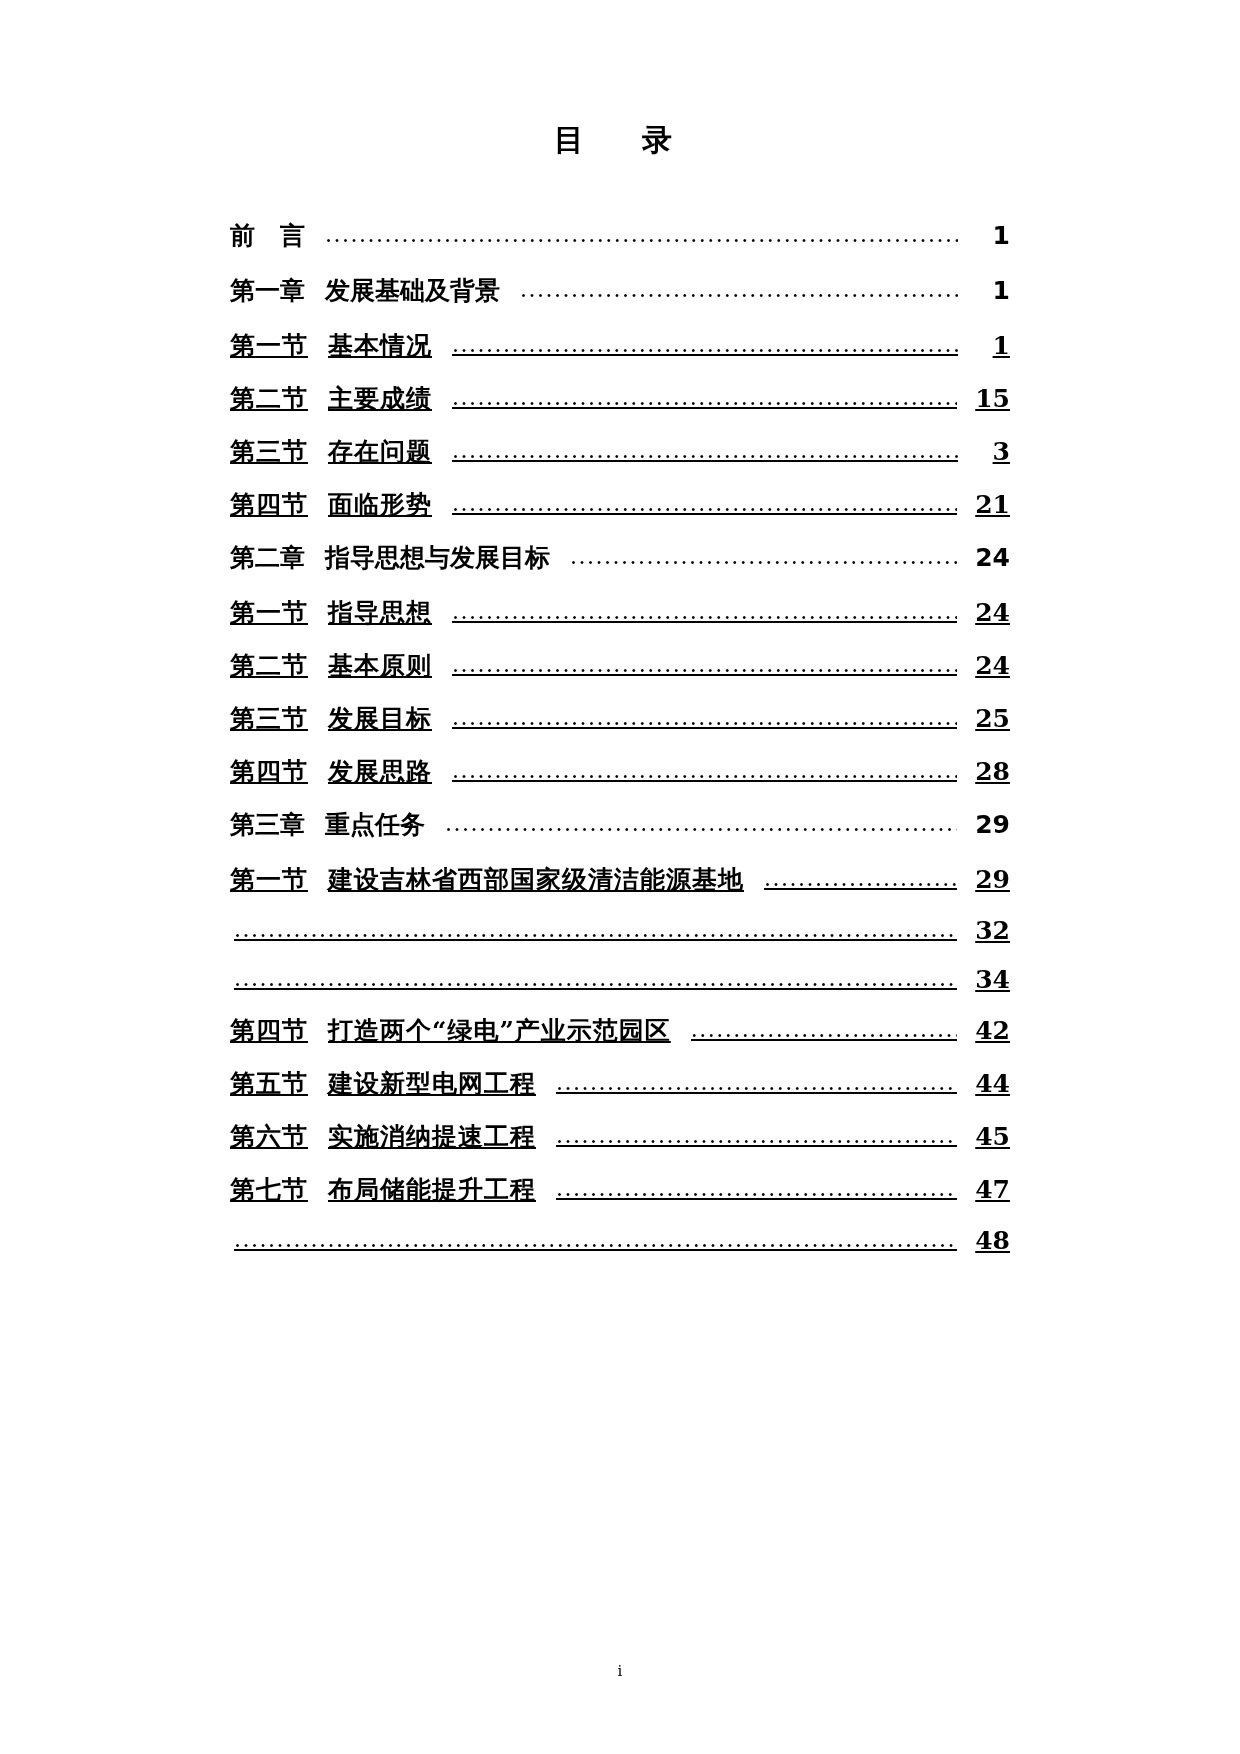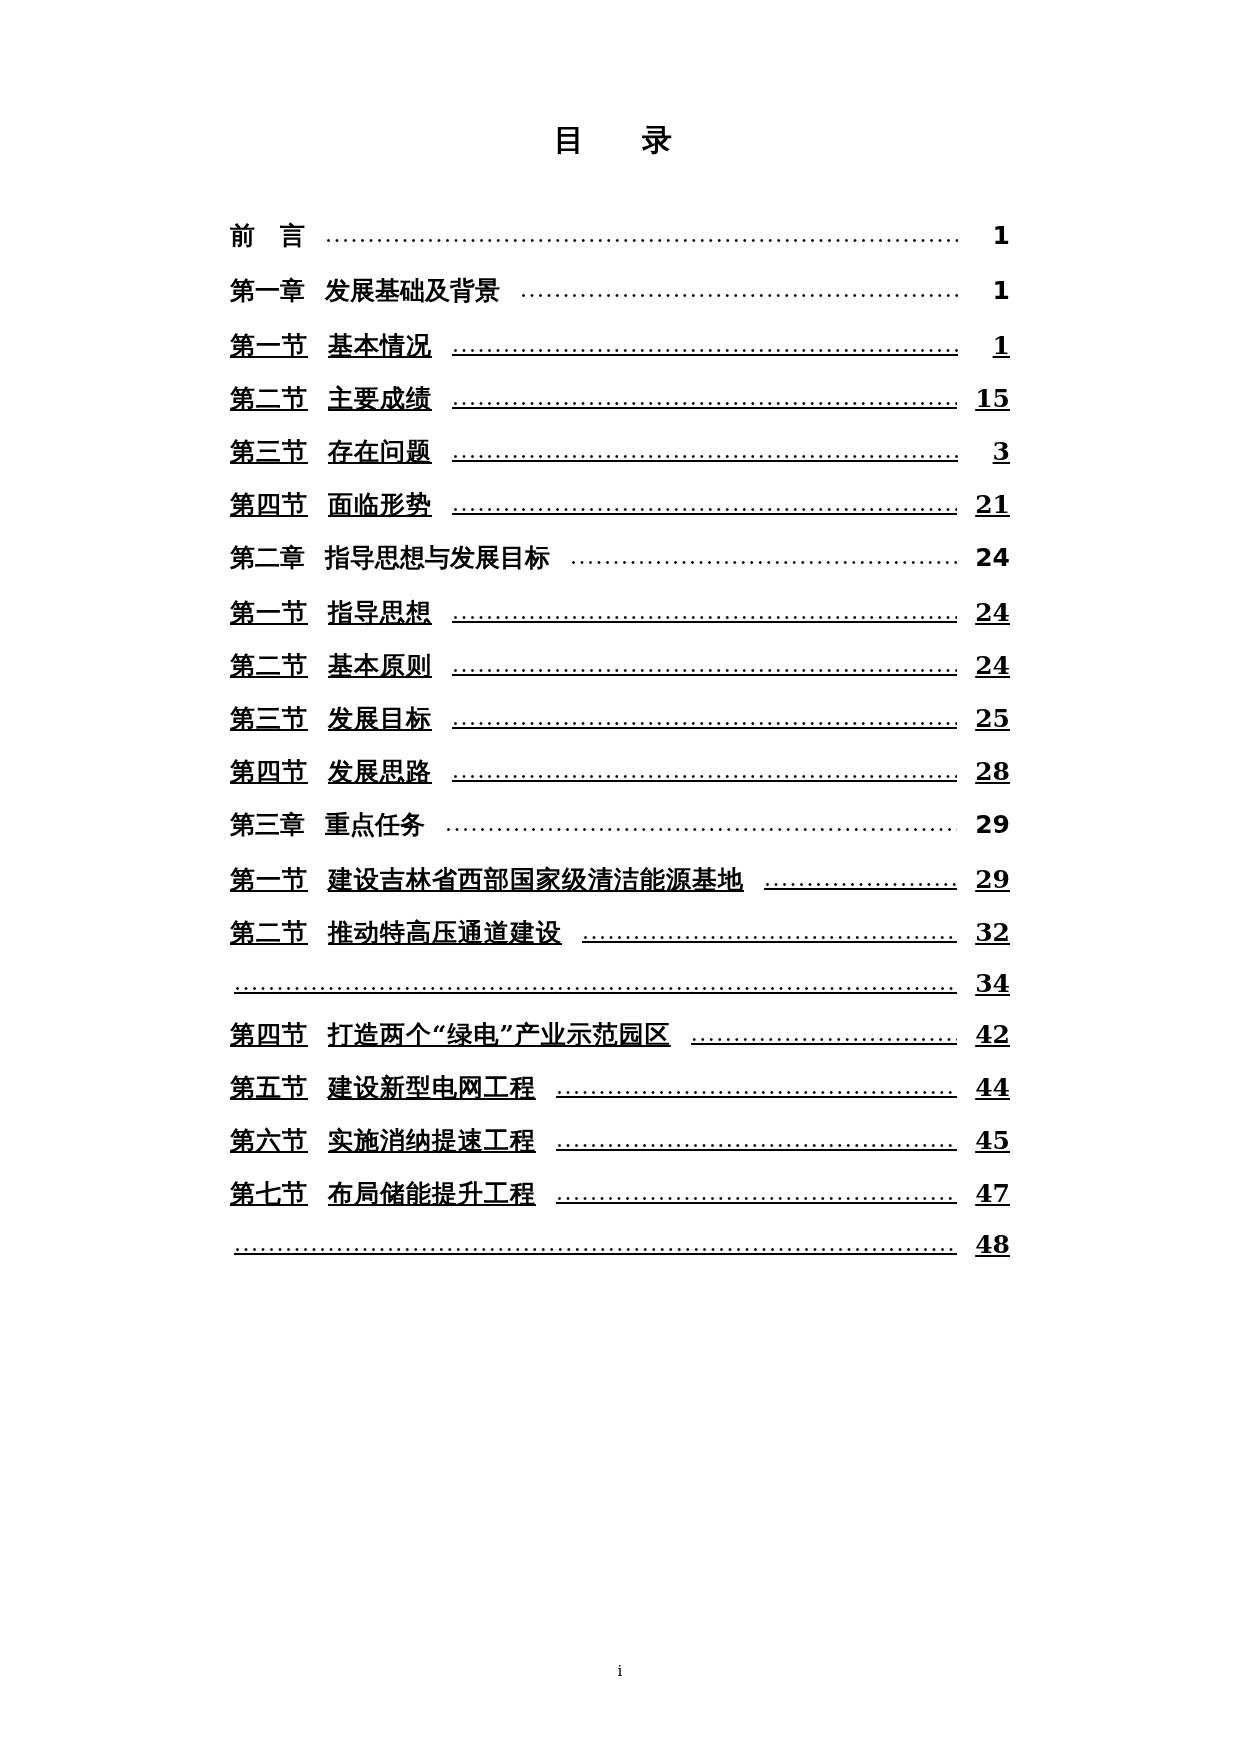--- a/index.html
+++ b/index.html
@@ -170,21 +170,20 @@
         <span class="label"><span class="sec-no">第三章</span><span>重点任务</span></span>
         <span class="dots">.........................................................................................</span>
         <span class="page-num">29</span>
       </div>
       <div class="toc-row level-2">
         <span class="label"><span class="sec-no">第一节</span><span>建设吉林省西部国家级清洁能源基地</span></span>
         <span class="dots">.........................................................................................</span>
         <span class="page-num">29</span>
       </div>
       <div class="toc-row level-2">
-        <span class="label"><span class="sec-no">第二节</span><span>推动特高压通道建设</span></span>
         <span class="dots">.........................................................................................</span>
         <span class="page-num">32</span>
       </div>
       <div class="toc-row level-2">
         <span class="dots">.........................................................................................</span>
         <span class="page-num">34</span>
       </div>
       <div class="toc-row level-2">
         <span class="label"><span class="sec-no">第四节</span><span>打造两个“绿电”产业示范园区</span></span>
         <span class="dots">.........................................................................................</span>

